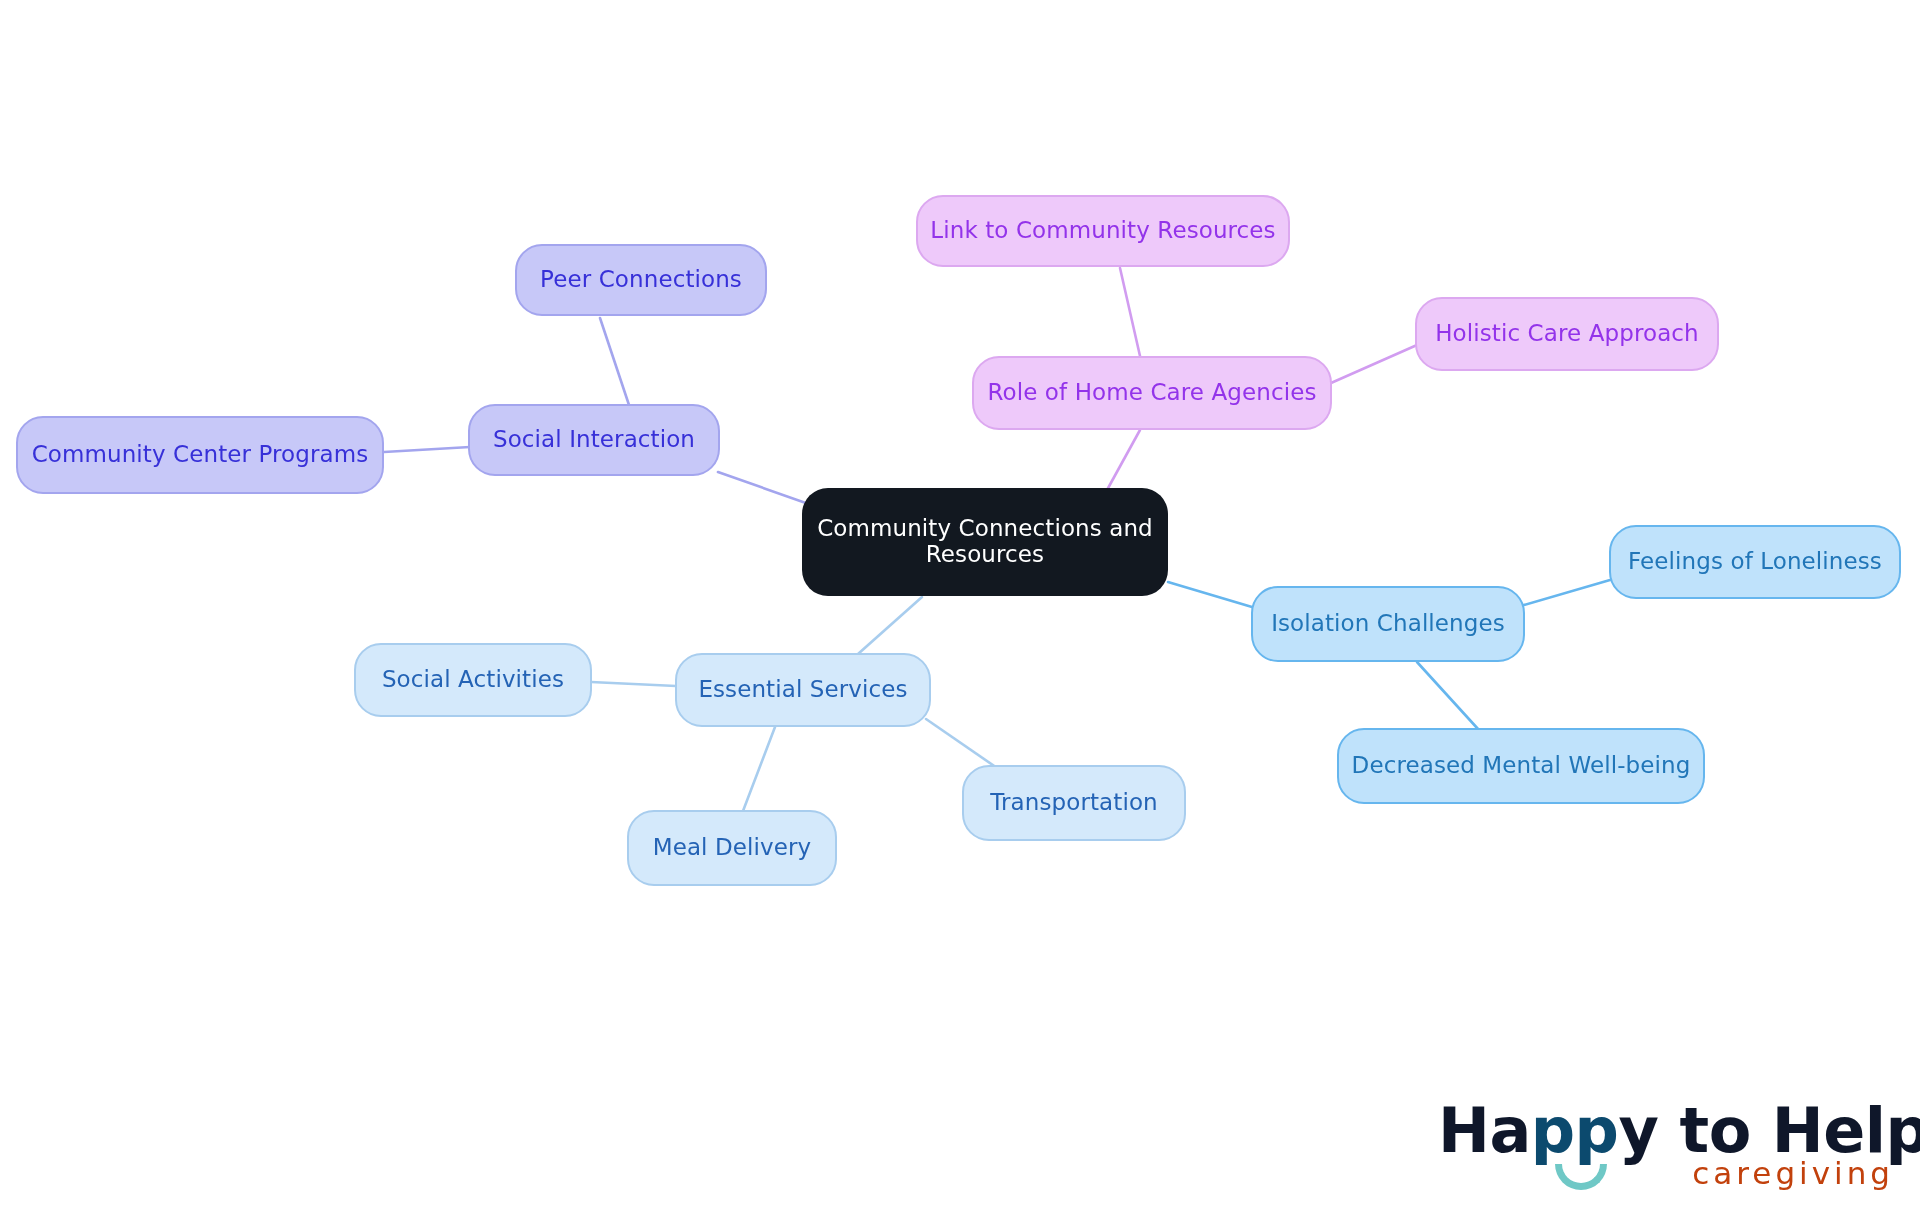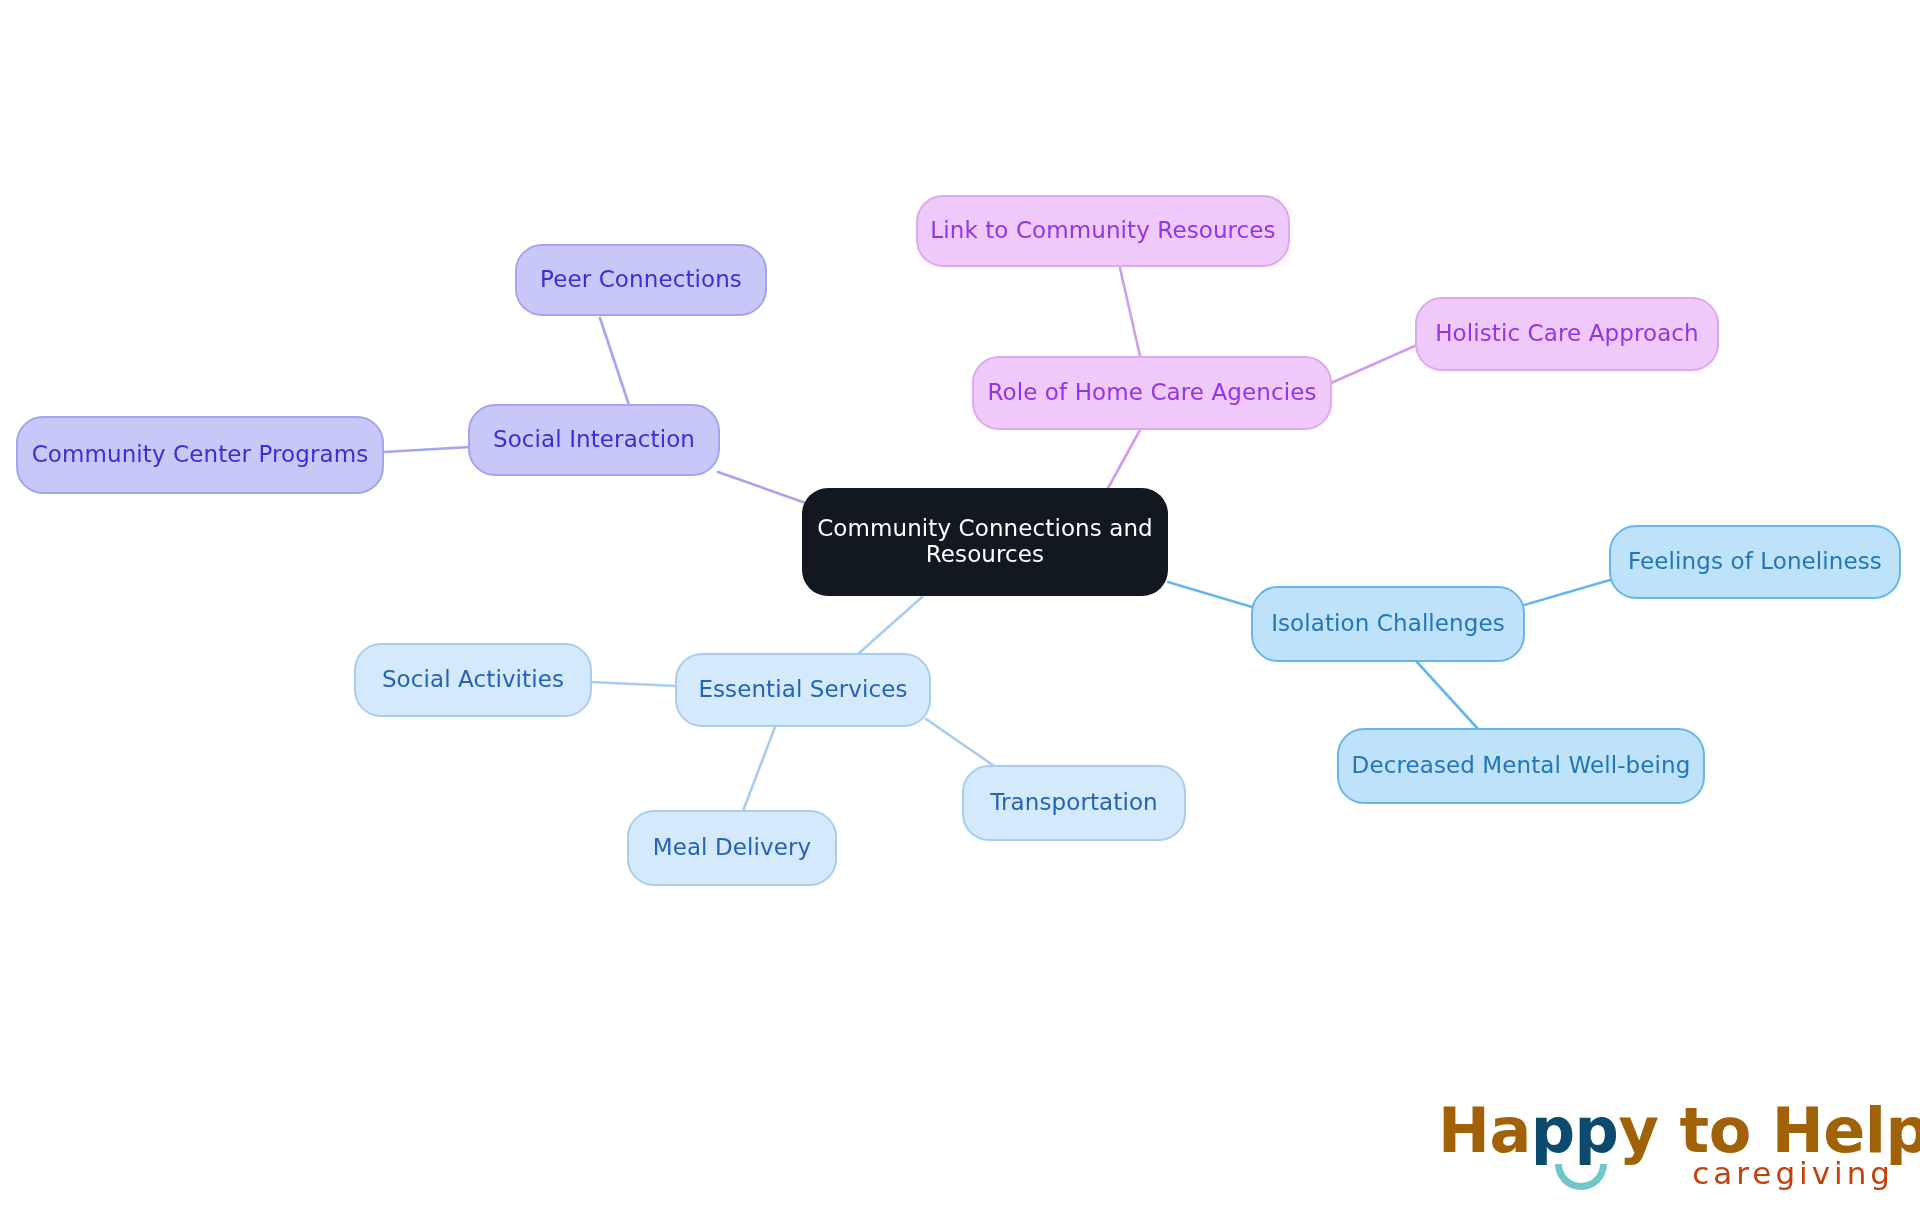--- a/index.html
+++ b/index.html
@@ -47,21 +47,21 @@
     position: absolute;
     left: 0;
     top: 0;
     font-family: "DejaVu Sans", sans-serif;
     font-size: 62px;
     font-weight: bold;
     letter-spacing: -0.5px;
     white-space: nowrap;
     line-height: 1;
   }
-  .logo-coral { color: #a16207; }
+  .logo-coral { color: #0f172a; }
   .logo-teal  { color: #0c4a6e; }
   .logo-sub {
     position: absolute;
     right: 4px;
     top: 58px;
     font-family: "DejaVu Sans", sans-serif;
     font-size: 31px;
     color: #c2410c;
     letter-spacing: 4px;
     white-space: nowrap;

